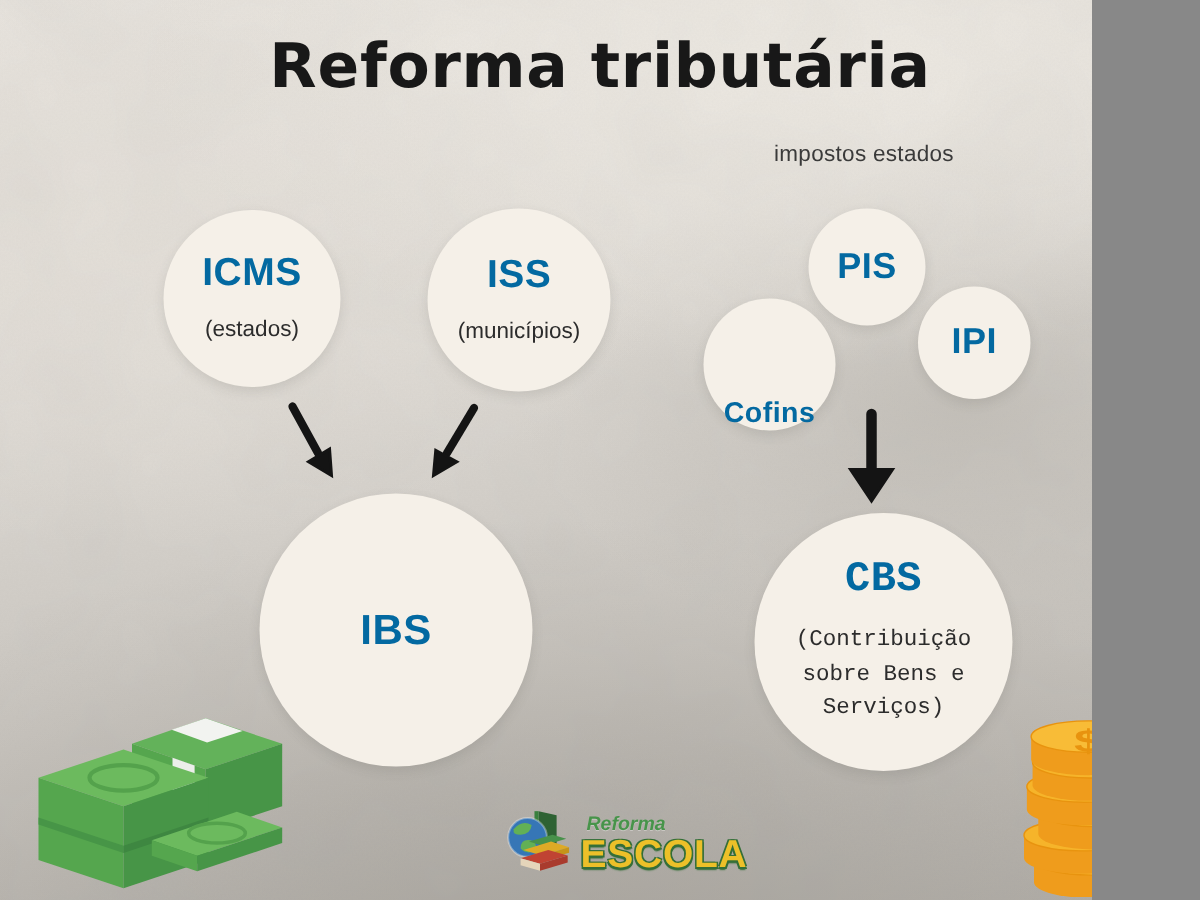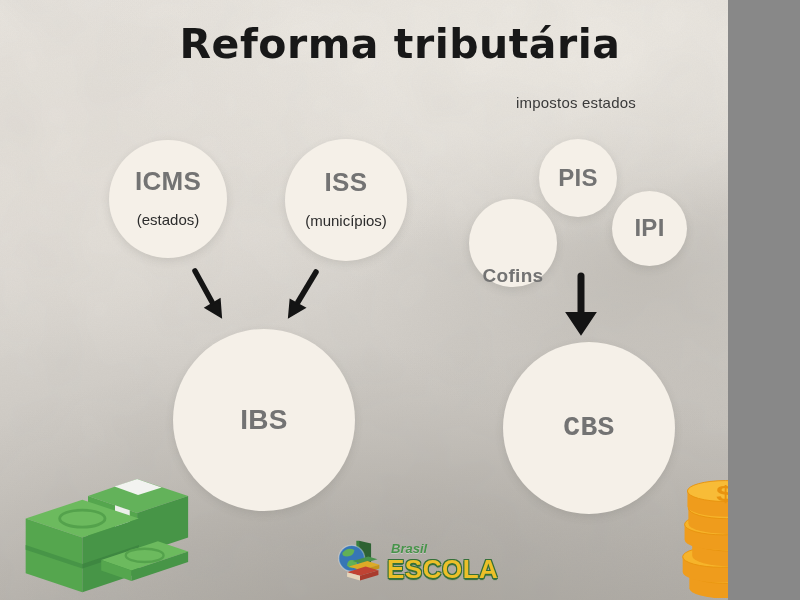--- a/index.html
+++ b/index.html
@@ -32,21 +32,21 @@
     text-align:center;
   }
   .c-icms{left:109px;top:140px;width:118px;height:118px;}
   .c-iss {left:285px;top:139px;width:122px;height:122px;}
   .c-pis {left:539px;top:139px;width:78px;height:78px;}
   .c-cofins{left:469px;top:199px;width:88px;height:88px;justify-content:flex-end;}
   .c-ipi {left:612px;top:191px;width:75px;height:75px;}
   .c-ibs {left:173px;top:329px;width:182px;height:182px;gap:20px;}
   .c-cbs {left:503px;top:342px;width:172px;height:172px;font-family:Liberation Mono, monospace;}
 
-  .tax-name{font-weight:700;color:#737373;font-size:24px;letter-spacing:0.3px;line-height:1.1;}
+  .tax-name{font-weight:700;color:#0369a1;font-size:24px;letter-spacing:0.3px;line-height:1.1;}
   .tax-name.lg{font-size:26px;}
   .tax-name.md{font-size:19px;}
   .tax-name.xl{font-size:28px;}
   .tax-sub{color:#2c2c2c;font-size:15px;margin-top:13px;line-height:1.5;}
   .desc-ibs{width:134px;}
   .desc-cbs{width:118px;}
 
   .arrows{position:absolute;left:0;top:0;z-index:3;pointer-events:none;}
 
   .money{position:absolute;left:20px;top:458px;z-index:2;}
@@ -102,20 +102,21 @@
   </div>
   <div class="circle c-ipi">
     <div class="tax-name">IPI</div>
   </div>
 
   <div class="circle c-ibs">
     <div class="tax-name xl">IBS</div>
   </div>
   <div class="circle c-cbs">
     <div class="tax-name xl">CBS</div>
+    <div class="tax-sub desc-cbs">(Contribuição sobre Bens e Serviços)</div>
   </div>
 
   <svg class="arrows" width="800" height="600">
     <g stroke="#141414" fill="#141414" stroke-linecap="round">
       <line x1="195" y1="271" x2="212" y2="302" stroke-width="5.5"></line>
       <polygon points="221,317 205.7,307.8 219.7,299.4" stroke-width="2"></polygon>
     </g>
     <g stroke="#141414" fill="#141414" stroke-linecap="round">
       <line x1="316" y1="272" x2="298" y2="302" stroke-width="5.5"></line>
       <polygon points="289,317 290.5,300.2 304.5,307.8" stroke-width="2"></polygon>
@@ -186,18 +187,18 @@
       <path d="M12,30 q5,5 11,1 q1,-6 -4,-7 q-7,-1 -7,6 Z" fill="#5cb150"></path>
       <circle cx="17" cy="22" r="14" fill="none" stroke="rgba(255,255,255,0.35)" stroke-width="1.5"></circle>
       <polygon points="18,25 35,20 45,23 28,28" fill="#3f8f43"></polygon>
       <polygon points="14,31 34,25 47,29 27,35" fill="#e2aa1c"></polygon>
       <polygon points="27,35 47,29 47,33 27,39" fill="#c7930f"></polygon>
       <polygon points="12,37 32,31 46,35 26,41" fill="#c23b2a"></polygon>
       <polygon points="12,37 26,41 26,46 12,42" fill="#ead9bd"></polygon>
       <polygon points="26,41 46,35 46,40 26,46" fill="#a93224"></polygon>
     </svg>
     <div class="logo-text">
-      <div class="logo-top">Brasil</div>
+      <div class="logo-top">Reforma</div>
       <div class="logo-bottom">ESCOLA</div>
     </div>
   </div>
 
 </div>
 
 </body></html>

